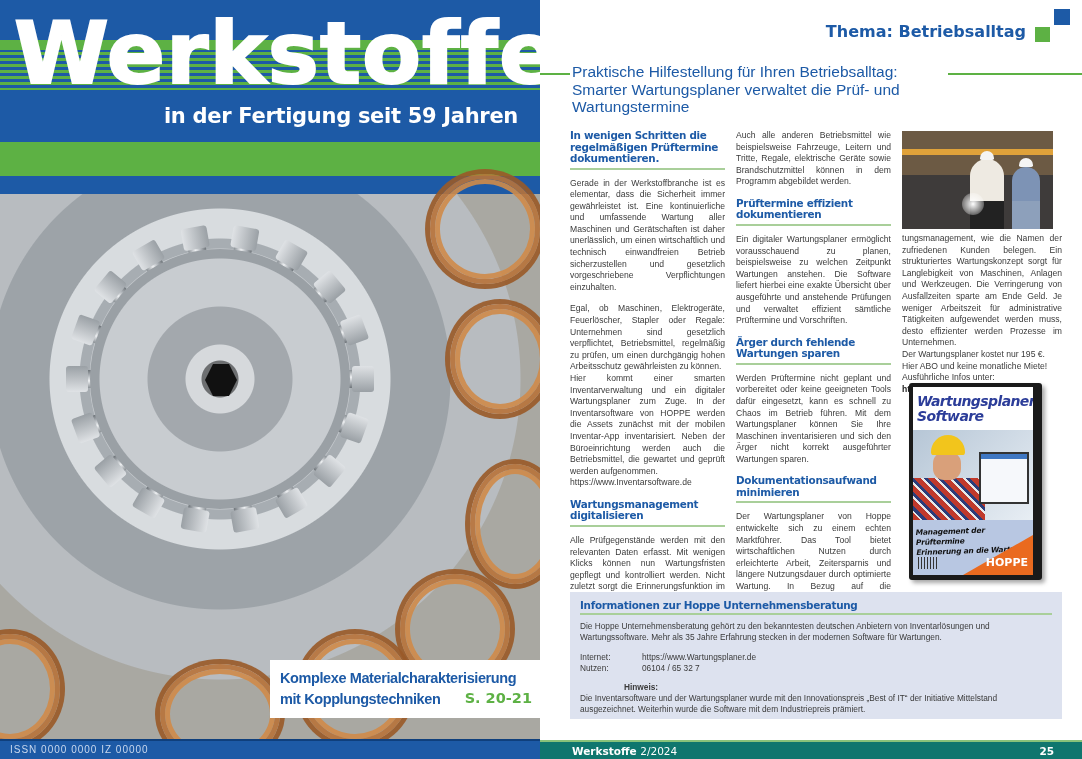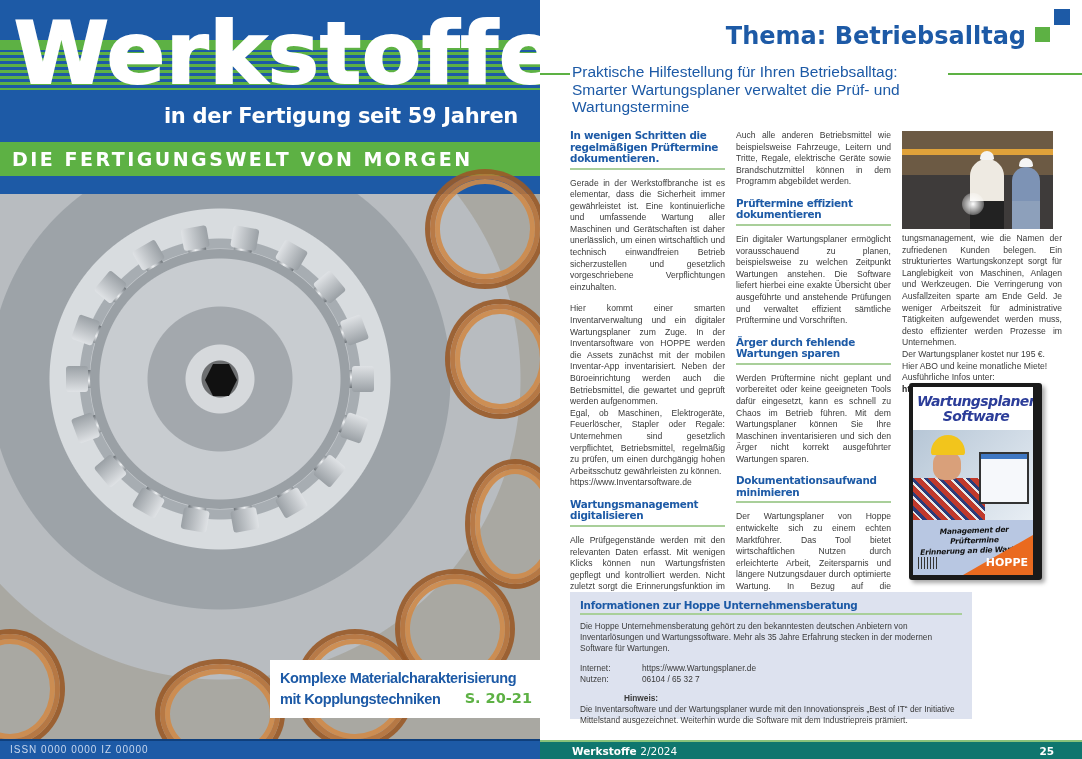--- a/index.html
+++ b/index.html
@@ -28,21 +28,21 @@
   .hex-hole { position: absolute; left: 205px; top: 170px; width: 32px; height: 32px; background: #111; clip-path: polygon(25% 0, 75% 0, 100% 50%, 75% 100%, 25% 100%, 0 50%); }
 
   .cover-teaser { position: absolute; left: 270px; top: 660px; width: 270px; height: 58px; background: #fff; padding: 8px 0 0 10px; }
   .teaser-line { color: #1d5aa6; font-weight: 700; font-size: 14.5px; line-height: 21px; font-family: Liberation Sans, sans-serif; letter-spacing: -0.4px; }
   .teaser-page { position: absolute; right: 8px; top: 30px; color: #5db144; font-weight: 700; font-size: 14.5px; font-family: "DejaVu Sans", sans-serif; }
   .cover-footer { position: absolute; left: 0; top: 739px; width: 540px; height: 20px; background: #1d5aa6; border-top: 2px solid #0f3f7c; }
   .cover-isbn { position: absolute; left: 10px; top: 3px; color: #c9d8ee; font-size: 10px; letter-spacing: 1px; }
 
   
   .page { position: absolute; left: 540px; top: 0; width: 542px; height: 759px; background: #fff; }
-  .section-title { position: absolute; right: 56px; top: 22px; color: #1d5aa6; font-weight: 700; font-size: 24px; font-family: "DejaVu Sans", sans-serif; }
+  .section-title { position: absolute; right: 56px; top: 22px; color: #1d5aa6; font-weight: 700; font-size: 16px; font-family: "DejaVu Sans", sans-serif; }
   .sq-green { position: absolute; left: 495px; top: 27px; width: 15px; height: 15px; background: #5db144; }
   .sq-blue { position: absolute; left: 514px; top: 9px; width: 16px; height: 16px; background: #1d5aa6; }
   .headline-rule-left { position: absolute; left: 0; top: 73px; width: 30px; height: 2px; background: #5db144; }
   .headline-rule-right { position: absolute; left: 408px; top: 73px; width: 134px; height: 2px; background: #5db144; }
   .headline { position: absolute; left: 32px; top: 63px; width: 380px; color: #1d5aa6; font-size: 15.5px; line-height: 17.5px; }
 
   .col { position: absolute; top: 130px; width: 155px; font-size: 8.6px; line-height: 11.6px; color: #3a3a3a; text-align: justify; }
   .col1 { left: 30px; } .col2 { left: 196px; } .col3 { left: 362px; top: 233px; width: 160px; }
   .sub { color: #1d5aa6; font-weight: 900; font-size: 10.4px; line-height: 11.5px; font-family: "DejaVu Sans", sans-serif; letter-spacing: -0.3px; padding-bottom: 3px; border-bottom: 2px solid #a9cf9a; margin-bottom: 8px; text-align: left; }
   .para { margin-bottom: 10px; }
@@ -51,56 +51,55 @@
 
   .photo-industry { position: absolute; left: 362px; top: 131px; width: 151px; height: 98px;
     background: linear-gradient(to bottom, #6c5a44 0 18%, #e0a23a 18% 24%, #6c5a44 24% 45%, #3e3b3a 45% 100%); overflow: hidden; }
   .person { position: absolute; bottom: 0; border-radius: 20px 20px 0 0; }
   .p1 { left: 68px; width: 34px; height: 70px; background: linear-gradient(#eeeae2 0 60%, #222 60%); }
   .p2 { left: 110px; width: 28px; height: 62px; background: linear-gradient(#7d93b5 0 55%, #8da0bb 55%); }
   .helmet { position: absolute; width: 14px; height: 9px; background: #f4f4f4; border-radius: 8px 8px 2px 2px; }
   .h1 { left: 78px; top: 20px; } .h2 { left: 117px; top: 27px; }
   .flash { position: absolute; left: 60px; top: 62px; width: 22px; height: 22px; border-radius: 50%; background: radial-gradient(#fff, rgba(255,255,255,0)); }
 
-  .product-box { position: absolute; left: 369px; top: 383px; width: 133px; height: 197px; background: #1a1a1a; border-radius: 3px; box-shadow: 3px 3px 4px rgba(0,0,0,0.35); text-align: center; }
+  .product-box { position: absolute; left: 369px; top: 383px; width: 133px; height: 197px; background: #1a1a1a; border-radius: 3px; box-shadow: 3px 3px 4px rgba(0,0,0,0.35); }
   .box-face { position: absolute; left: 4px; top: 4px; width: 120px; height: 188px; background: #fff; overflow: hidden; }
   .box-title { position: absolute; left: 4px; top: 7px; color: #2c3d99; font-style: italic; font-weight: 700; font-size: 14px; line-height: 15px; font-family: "DejaVu Sans", sans-serif; letter-spacing: -0.6px; }
   .box-photo { position: absolute; left: 0; top: 43px; width: 120px; height: 90px; background: linear-gradient(135deg, #b6c6d6, #e8eef4); }
   .worker-hat { position: absolute; left: 18px; top: 5px; width: 34px; height: 20px; background: #f2c51c; border-radius: 18px 18px 3px 3px; }
   .worker-face { position: absolute; left: 20px; top: 22px; width: 28px; height: 28px; background: #d9a07a; border-radius: 40%; }
   .worker-shirt { position: absolute; left: 0; top: 48px; width: 72px; height: 42px; background: repeating-linear-gradient(45deg, #c0392b 0 5px, #e8e8e8 5px 7px, #2b3d7a 7px 10px); }
   .screen { position: absolute; left: 66px; top: 22px; width: 50px; height: 52px; background: #f6f8fb; border: 2px solid #333; }
   .screen::before { content: ""; position: absolute; left: 0; top: 0; width: 100%; height: 5px; background: #3f77c2; }
   .box-band { position: absolute; left: 0; top: 133px; width: 120px; height: 55px; background: #b8c7e2; }
   .box-band-text { position: absolute; left: 3px; top: 6px; color: #111; font-weight: 700; font-style: italic; font-size: 7.5px; line-height: 10px; font-family: "DejaVu Sans", sans-serif; transform: rotate(-2deg); letter-spacing: -0.2px; }
   .box-orange { position: absolute; right: 0; bottom: 0; width: 70px; height: 40px; background: #ea6a1f; clip-path: polygon(100% 0, 100% 100%, 0 100%); }
   .box-brand { position: absolute; right: 5px; bottom: 6px; color: #fff; font-weight: 700; font-size: 11px; font-family: "DejaVu Sans", sans-serif; }
   .barcode { position: absolute; left: 5px; bottom: 6px; width: 20px; height: 12px; background: repeating-linear-gradient(90deg, #333 0 1px, transparent 1px 3px); }
 
-  .infobox { position: absolute; left: 30px; top: 592px; width: 402px; height: 127px; background: #dde2ef; padding: 8px 10px; font-size: 8.3px; line-height: 11px; color: #3a3a3a; }
+  .infobox { position: absolute; left: 30px; top: 592px; width: 492px; height: 127px; background: #dde2ef; padding: 8px 10px; font-size: 8.3px; line-height: 11px; color: #3a3a3a; }
   .info-title { color: #1d5aa6; font-weight: 900; font-size: 10.4px; font-family: "DejaVu Sans", sans-serif; letter-spacing: -0.3px; padding-bottom: 2px; border-bottom: 2px solid #a9cf9a; margin-bottom: 6px; }
   .info-row { display: flex; }
   .info-label { width: 62px; }
   .hint-label { font-weight: 700; margin-top: 8px; margin-left: 44px; }
 
   .page-footer { position: absolute; left: 0; top: 740px; width: 542px; height: 19px; background: #0f766e; border-top: 2px solid #88c27a; }
   .footer-mag { position: absolute; left: 32px; top: 3px; color: #fff; font-weight: 700; font-size: 10.5px; font-family: "DejaVu Sans", sans-serif; }
   .footer-issue { font-weight: 400; }
   .footer-page { position: absolute; right: 28px; top: 3px; color: #fff; font-weight: 700; font-size: 10.5px; font-family: "DejaVu Sans", sans-serif; text-align: center; }
 </style>
 </head>
 <body>
 
 <div class="cover">
   <div class="cover-masthead">
     <div class="stripes"></div>
     <div class="cover-title">Werkstoffe</div>
     <div class="cover-tagline">in der Fertigung seit 59 Jahren</div>
     <div class="cover-greenbar"></div>
-    <div class="cover-slogan">DIE FERTIGUNGSWELT VON MORGEN</div>
   </div>
 
   <div class="cover-photo">
     <div class="coil" style="left:430px;top:-20px;width:110px;height:110px;"></div>
     <div class="coil" style="left:450px;top:110px;width:100px;height:110px;"></div>
     <div class="coil" style="left:470px;top:270px;width:90px;height:120px;"></div>
     <div class="coil" style="left:400px;top:380px;width:110px;height:110px;"></div>
     <div class="coil" style="left:300px;top:440px;width:110px;height:110px;"></div>
     <div class="coil" style="left:-40px;top:440px;width:100px;height:110px;"></div>
     <div class="coil" style="left:160px;top:470px;width:120px;height:100px;"></div>
@@ -146,22 +145,22 @@
   <div class="headline-rule-right"></div>
   <div class="headline">
     <div>Praktische Hilfestellung für Ihren Betriebsalltag:</div>
     <div>Smarter Wartungsplaner verwaltet die Prüf- und</div>
     <div>Wartungstermine</div>
   </div>
 
   <div class="col col1">
     <div class="sub">In wenigen Schritten die regelmäßigen Prüftermine dokumentieren.</div>
     <div class="para">Gerade in der Werkstoffbranche ist es elementar, dass die Sicherheit immer gewährleistet ist. Eine kontinuierliche und umfassende Wartung aller Maschinen und Gerätschaften ist daher unerlässlich, um einen wirtschaftlich und technisch einwandfreien Betrieb sicherzustellen und gesetzlich vorgeschriebene Verpflichtungen einzuhalten.</div>
+    <div class="para tight">Egal, ob Maschinen, Elektrogeräte, Feuerlöscher, Stapler oder Regale: Unternehmen sind gesetzlich verpflichtet, Betriebsmittel, regelmäßig zu prüfen, um einen durchgängig hohen Arbeitsschutz gewährleisten zu können.</div>
     <div class="para tight">Hier kommt einer smarten Inventarverwaltung und ein digitaler Wartungsplaner zum Zuge. In der Inventarsoftware von HOPPE werden die Assets zunächst mit der mobilen Inventar-App inventarisiert. Neben der Büroeinrichtung werden auch die Betriebsmittel, die gewartet und geprüft werden aufgenommen.</div>
-    <div class="para tight">Egal, ob Maschinen, Elektrogeräte, Feuerlöscher, Stapler oder Regale: Unternehmen sind gesetzlich verpflichtet, Betriebsmittel, regelmäßig zu prüfen, um einen durchgängig hohen Arbeitsschutz gewährleisten zu können.</div>
     <div class="para">https://www.Inventarsoftware.de</div>
     <div class="sub">Wartungsmanagement digitalisieren</div>
     <div class="para">Alle Prüfgegenstände werden mit den relevanten Daten erfasst. Mit wenigen Klicks können nun Wartungsfristen gepflegt und kontrolliert werden. Nicht zuletzt sorgt die Erinnerungsfunktion im integrierten Kalender dafür, dass kein Prüftermin verpasst wird.</div>
     <div class="sub">Alle Maschinen und Anlagen in einem System verwalten</div>
     <div class="para">Unternehmen können den Aufwand mit dem richtigen Software-Tool schnell, rechtssicher und effizient bewältigen.</div>
   </div>
 
   <div class="col col2">
     <div class="para">Auch alle anderen Betriebsmittel wie beispielsweise Fahrzeuge, Leitern und Tritte, Regale, elektrische Geräte sowie Brandschutzmittel können in dem Programm abgebildet werden.</div>
     <div class="sub">Prüftermine effizient dokumentieren</div>

